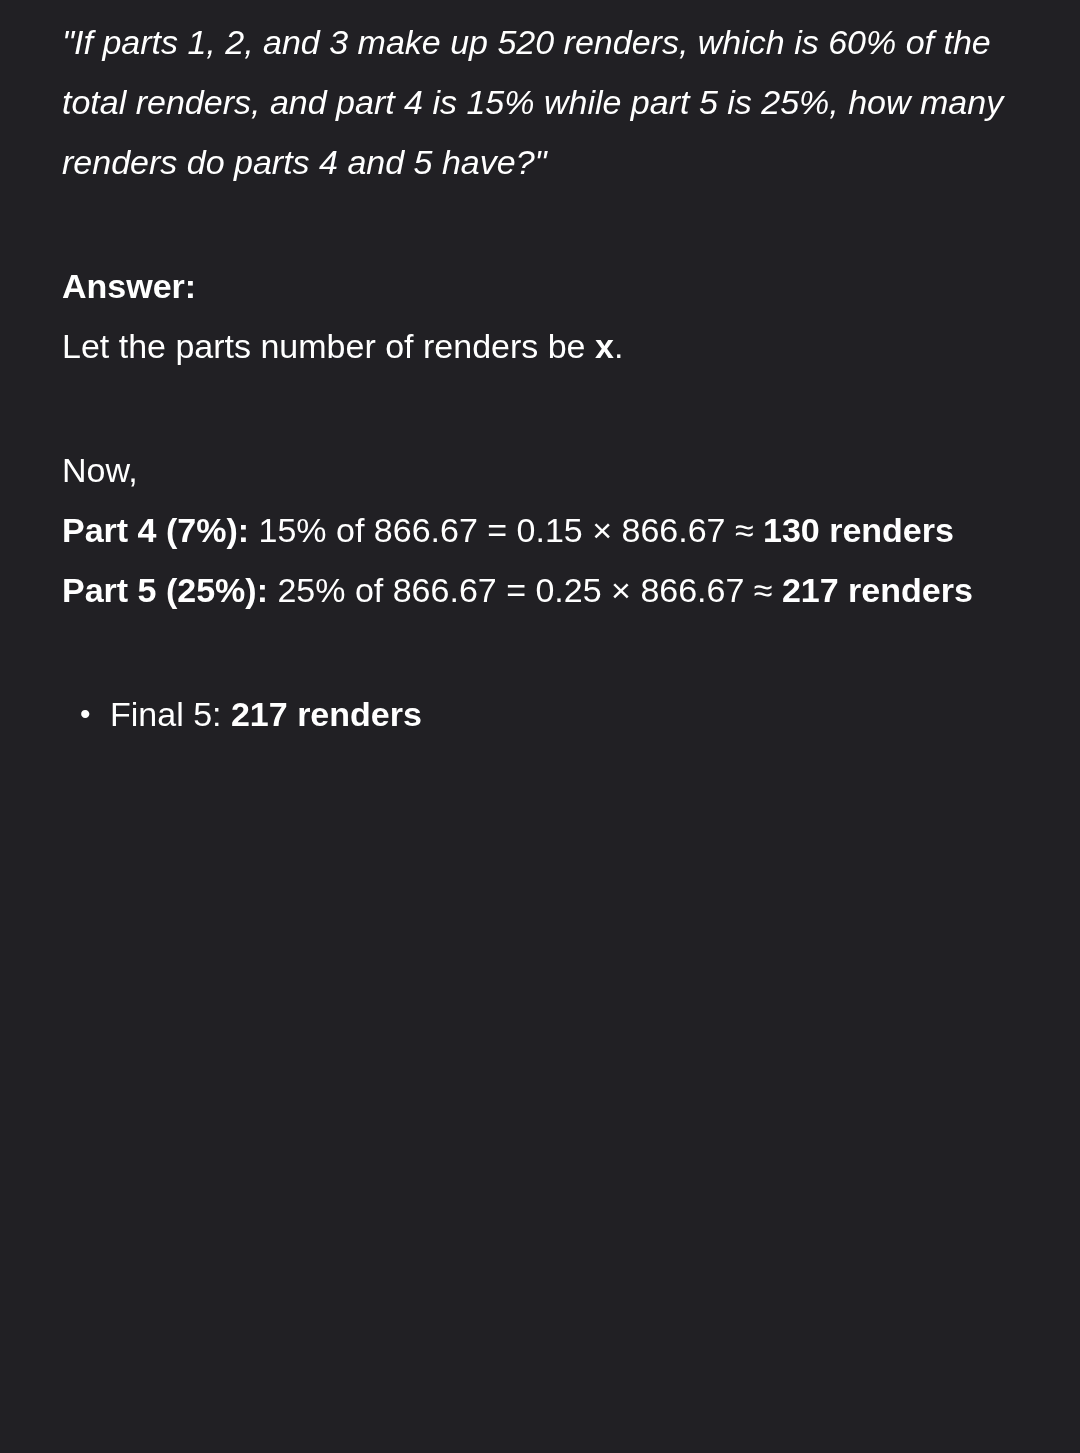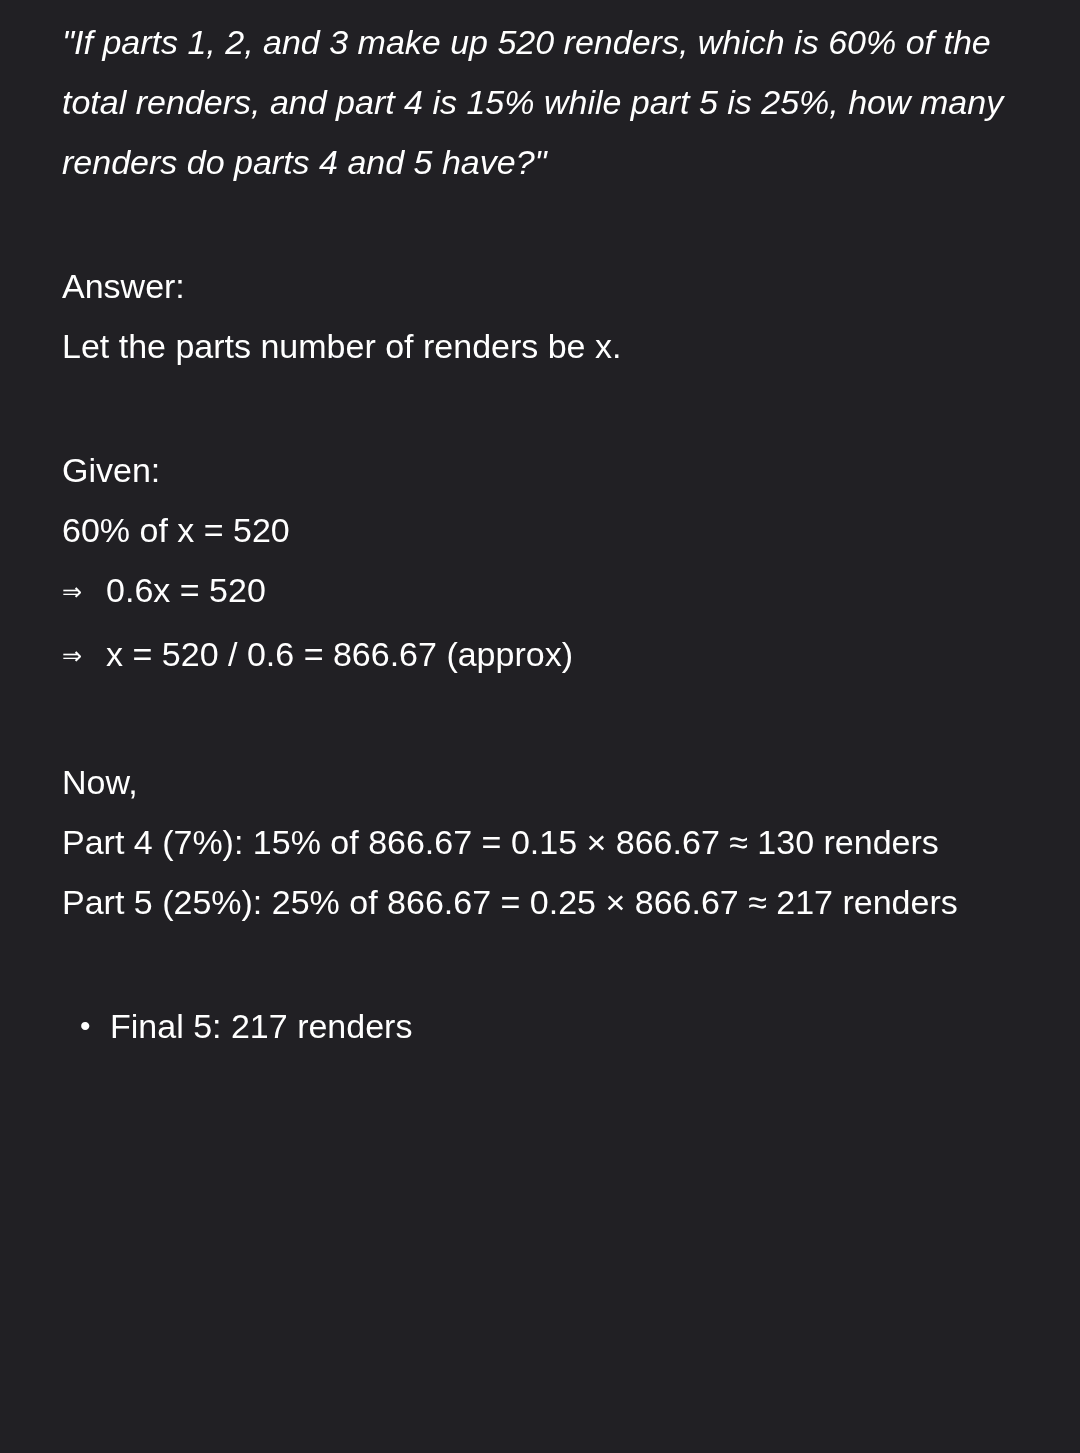--- a/index.html
+++ b/index.html
@@ -15,21 +15,21 @@
     overflow: hidden;
   }
   .content {
     padding: 12px 58px 0 62px;
   }
   p { margin: 0 0 64px 0; }
   .question {
     font-style: italic;
     max-width: 950px;
   }
-  strong, b { font-weight: 400; text-align: center; }
+  strong, b { font-weight: 700; text-align: center; }
   .arrow {
     display: inline-block;
     font-size: 24px;
     margin-right: 24px;
     transform: translateY(-2px);
   }
   ul.final-list {
     list-style: none;
     margin-top: 58px;
   }
@@ -52,26 +52,20 @@
 
 <main class="content">
 
   <p class="question">"If parts 1, 2, and 3 make up 520 renders, which is 60% of the total renders, and part 4 is 15% while part 5 is 25%, how many renders do parts 4 and 5 have?"</p>
 
   <p>
     <strong>Answer:</strong><br>
     <span>Let the parts number of renders be </span><strong>x</strong><span>.</span>
   </p>
 
-  <p>
-    <span>Given:</span><br>
-    <span>60% of x = 520</span><br>
-    <span class="arrow">⇒</span><span>0.6x = 520</span><br>
-    <span class="arrow">⇒</span><span>x = 520 / 0.6 = </span><strong>866.67 (approx)</strong>
-  </p>
 
   <p>
     <span>Now,</span><br>
     <strong>Part 4 (7%):</strong><span> 15% of 866.67 = 0.15 × 866.67 ≈ </span><strong>130 renders</strong><br>
     <strong>Part 5 (25%):</strong><span> 25% of 866.67 = 0.25 × 866.67 ≈ </span><strong>217 renders</strong>
   </p>
 
 
   <ul class="final-list">
     <li>

